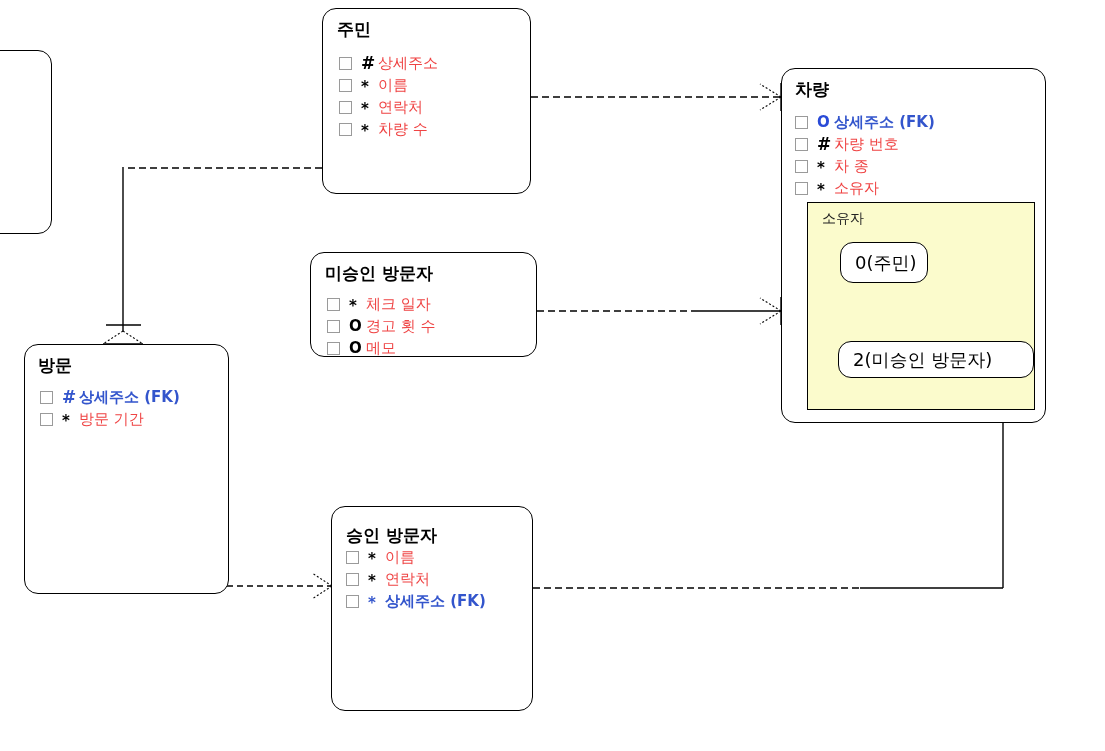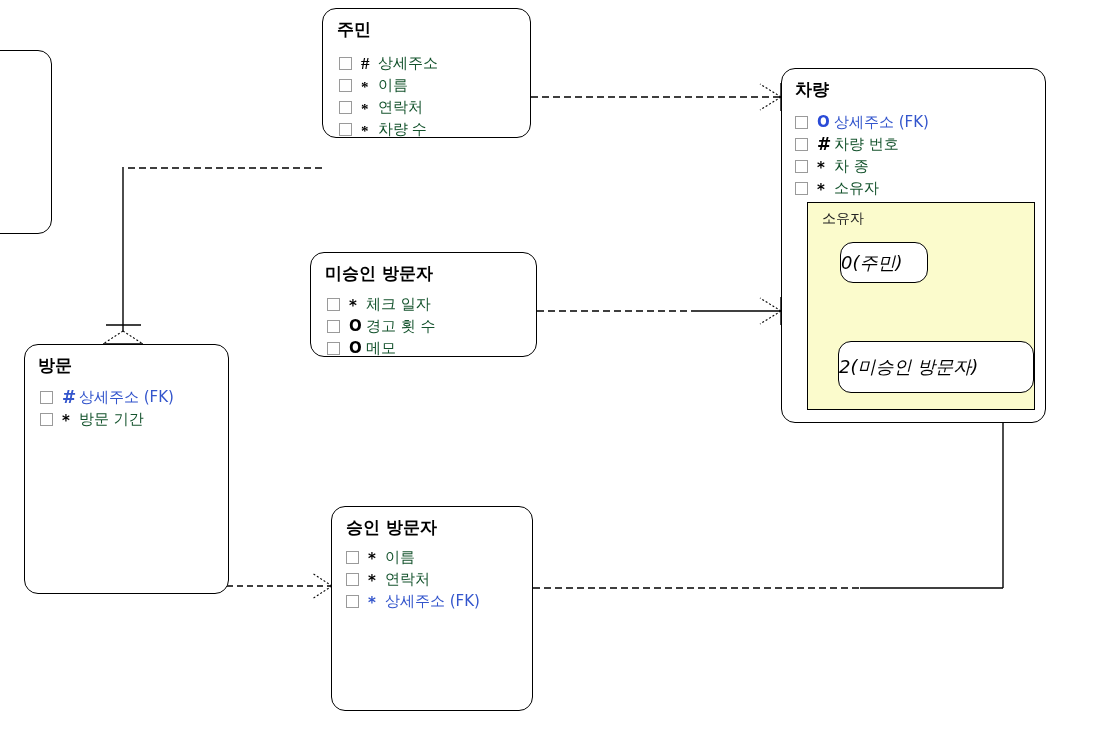--- a/index.html
+++ b/index.html
@@ -44,44 +44,44 @@
     flex:0 0 auto;
     text-align:left;
     font-size:16px;
     color:#000;
     line-height:1;
   }
   .mark.hash{font-weight:bold;font-size:17px;}
   .mark.star{font-weight:bold;font-size:15px;position:relative;top:2px;}
   .mark.circ{font-weight:bold;font-size:15px;}
   .mark.circ-blue{color:#2a4bd7;}
-  .attr-label{font-size:15px;color:#14532d;}
-  .attr-label.fk{color:#3355cc;}
+  .attr-label{font-size:15px;color:#ef4444;}
+  .attr-label.fk{color:#3355cc;font-weight:bold;}
 
   .subtype-box{
     position:absolute;
     background:#fbfbcc;
     border:1.3px solid #000;
     box-sizing:border-box;
   }
   .subtype-title{
     position:absolute;
     font-size:14px;color:#222;white-space:nowrap;
   }
   .subtype-item{
     position:absolute;
     background:#fff;
     border:1.4px solid #000;
     border-radius:13px;
     box-sizing:border-box;
     display:flex;align-items:center;
+    padding-left:14px;
     font-size:18px;
     color:#000;
     white-space:nowrap;
-    font-style:italic;
   }
 </style>
 </head>
 <body>
 
 <div id="canvas">
 
   <svg class="lines" viewBox="0 0 1105 751">
 
     <g>
@@ -122,21 +122,21 @@
       <line x1="860" y1="588" x2="1003" y2="588" stroke="#000" stroke-width="1.4"></line>
       <line x1="1003" y1="588" x2="1003" y2="398" stroke="#000" stroke-width="1.4"></line>
       <line x1="986" y1="404" x2="1021" y2="404" stroke="#000" stroke-width="1.4"></line>
       <line x1="1003" y1="398" x2="984" y2="416" stroke="#000" stroke-width="1.1" stroke-dasharray="2,2"></line>
       <line x1="1003" y1="398" x2="1022" y2="416" stroke="#000" stroke-width="1.1" stroke-dasharray="2,2"></line>
     </g>
   </svg>
 
   <div class="entity" style="left:-60px;top:50px;width:112px;height:184px;"></div>
 
-  <div class="entity" style="left:322px;top:8px;width:209px;height:130px;font-family:Liberation Serif, serif;">
+  <div class="entity" style="left:322px;top:8px;width:209px;height:186px;">
     <div class="entity-title" style="left:14px;top:9px;">주민</div>
     <div class="attrs" style="left:16px;top:43px;">
       <div class="attr-row">
         <span class="chk"></span>
         <span class="mark hash">#</span>
         <span class="attr-label">상세주소</span>
       </div>
       <div class="attr-row">
         <span class="chk"></span>
         <span class="mark star">*</span>
@@ -186,21 +186,21 @@
       </div>
       <div class="attr-row">
         <span class="chk"></span>
         <span class="mark star">*</span>
         <span class="attr-label">방문 기간</span>
       </div>
     </div>
   </div>
 
   <div class="entity" style="left:331px;top:506px;width:202px;height:205px;">
-    <div class="entity-title" style="left:14px;top:9px;text-align:center;">승인 방문자</div>
+    <div class="entity-title" style="left:14px;top:17px;text-align:center;">승인 방문자</div>
     <div class="attrs" style="left:14px;top:39px;">
       <div class="attr-row">
         <span class="chk"></span>
         <span class="mark star">*</span>
         <span class="attr-label">이름</span>
       </div>
       <div class="attr-row">
         <span class="chk"></span>
         <span class="mark star">*</span>
         <span class="attr-label">연락처</span>
@@ -234,17 +234,17 @@
       <div class="attr-row">
         <span class="chk"></span>
         <span class="mark star">*</span>
         <span class="attr-label">소유자</span>
       </div>
     </div>
 
     <div class="subtype-box" style="left:25px;top:133px;width:228px;height:208px;">
       <div class="subtype-title" style="left:14px;top:7px;">소유자</div>
       <div class="subtype-item" style="left:32px;top:39px;width:88px;height:41px;">0(주민)</div>
-      <div class="subtype-item" style="left:30px;top:138px;width:196px;height:52px;">2(미승인 방문자)</div>
+      <div class="subtype-item" style="left:30px;top:138px;width:196px;height:37px;">2(미승인 방문자)</div>
     </div>
   </div>
 
 </div>
 
 </body></html>

